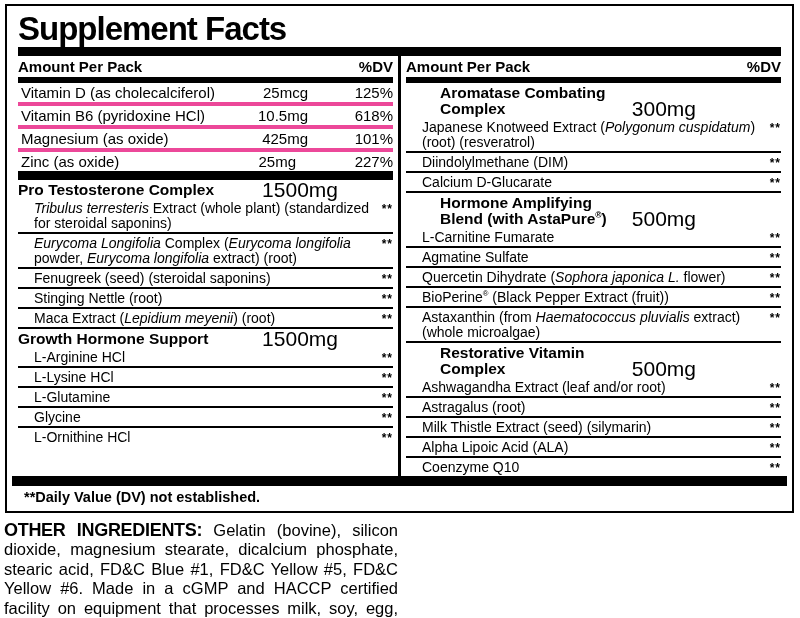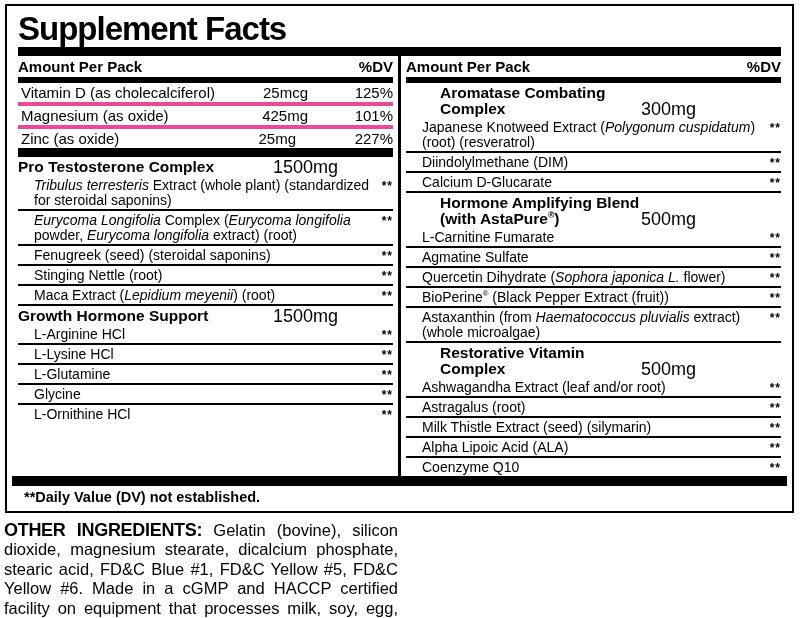--- a/index.html
+++ b/index.html
@@ -17,21 +17,21 @@
   .col-header{display:flex;justify-content:space-between;font-weight:bold;font-size:15px;line-height:16px;padding:3px 0 2px;}
   .nrow{display:flex;align-items:flex-start;border-bottom:4px solid #ec4899;font-size:15px;line-height:16px;padding:1.5px 0;}
   .nname{flex:1;padding-left:3px;}
   .namt{width:90px;text-align:right;flex:none;}
   .ndv{width:85px;text-align:right;flex:none;}
   .sec{display:flex;justify-content:space-between;align-items:flex-end;font-weight:bold;
     font-size:15.5px;line-height:16px;padding:2px 0 1px;}
   .left .sec{padding-right:55px;}
   .right .sec{padding-right:85px;margin-left:34px;}
   .sec-name{max-width:250px;}
-  .sec-amt{font-weight:normal;font-size:18px;}
+  .sec-amt{font-weight:normal;font-size:21px;}
   .irow{display:flex;justify-content:space-between;align-items:flex-start;border-bottom:2px solid #000;
     font-size:14px;line-height:15px;padding:1.5px 0 1.5px 16px;}
   .iname{flex:1;padding-right:8px;}
   .stars{flex:none;font-size:12px;font-weight:bold;letter-spacing:1px;line-height:12px;padding-top:2px;text-align:right;}
   .last{border-bottom:none;gap:12px;}
   .footnote{font-weight:bold;font-size:14.5px;line-height:15px;padding:4px 0 0 6px;}
   .it{font-style:italic;}
   .sup{vertical-align:super;font-size:0.55em;line-height:0;}
   .other{position:absolute;left:4px;top:521px;width:394px;text-align:justify;
     font-size:16.5px;line-height:19.4px;}
@@ -52,20 +52,25 @@
         <span>%DV</span>
       </div>
       <div class="bar6"></div>
 
       <div class="nrow">
         <span class="nname">Vitamin D (as cholecalciferol)</span>
         <span class="namt">25mcg</span>
         <span class="ndv">125%</span>
       </div>
       <div class="nrow">
+        <span class="nname">Vitamin B6 (pyridoxine HCl)</span>
+        <span class="namt">10.5mg</span>
+        <span class="ndv">618%</span>
+      </div>
+      <div class="nrow">
         <span class="nname">Magnesium (as oxide)</span>
         <span class="namt">425mg</span>
         <span class="ndv">101%</span>
       </div>
       <div class="nrow last">
         <span class="nname">Zinc (as oxide)</span>
         <span class="namt">25mg</span>
         <span class="ndv">227%</span>
       </div>
 

